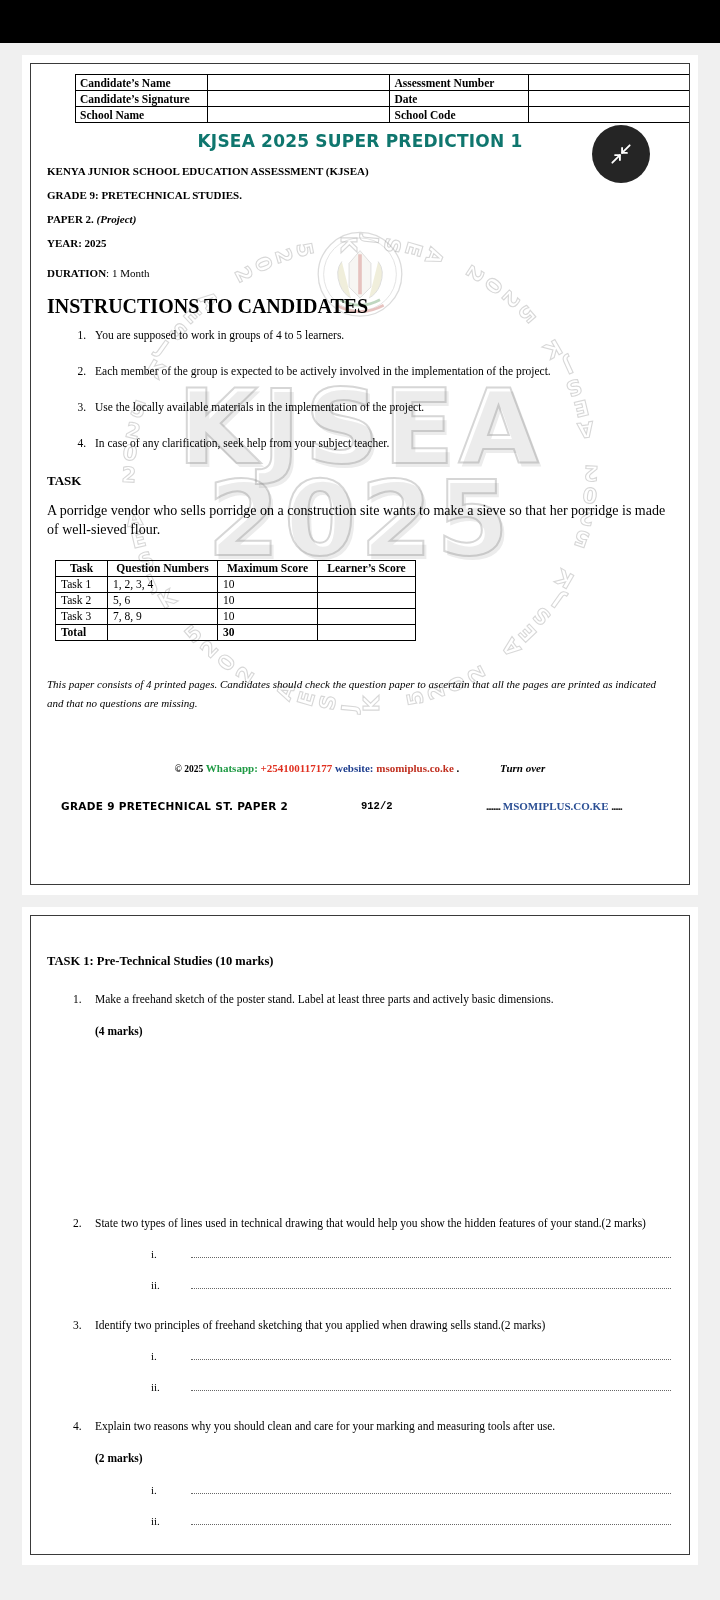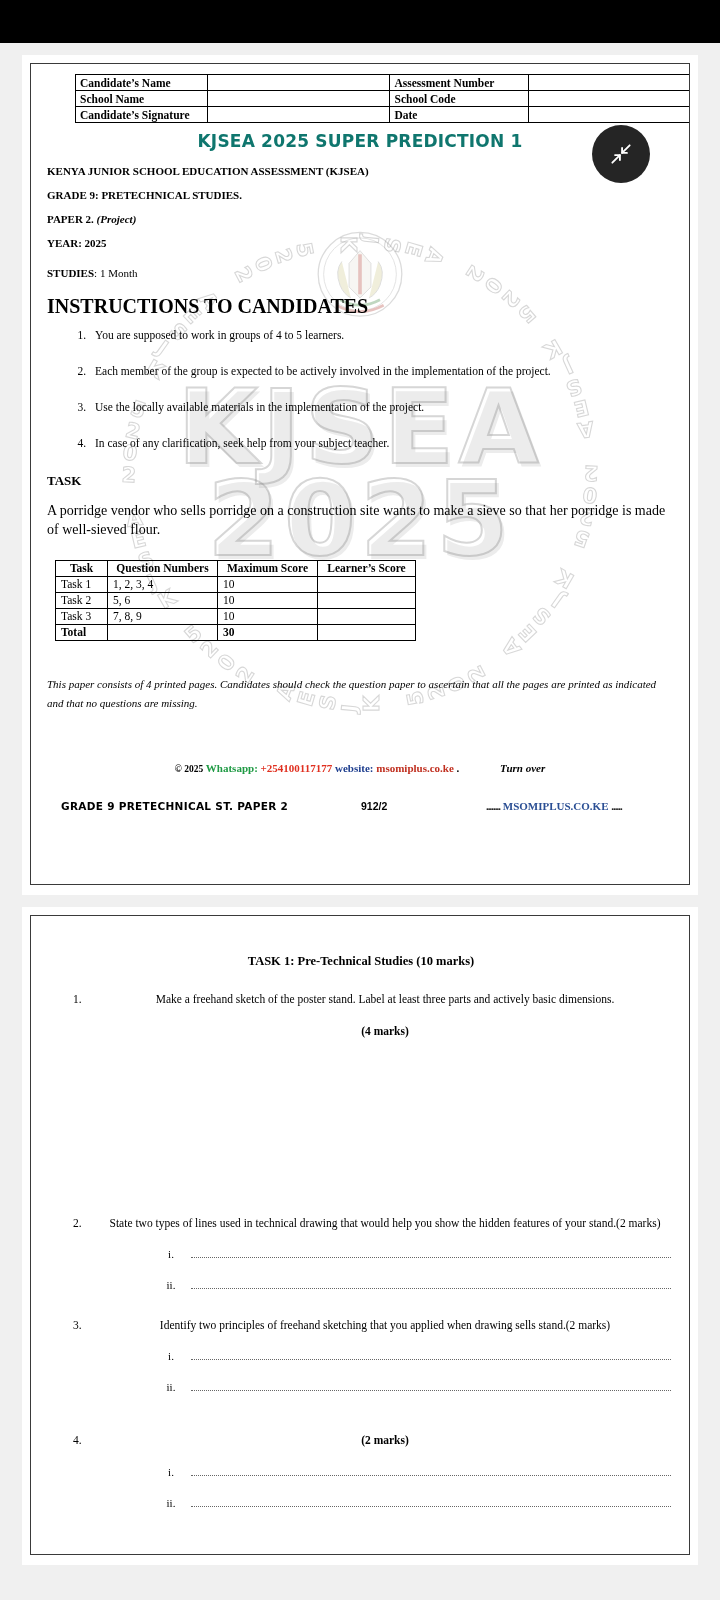--- a/index.html
+++ b/index.html
@@ -22,21 +22,21 @@
     position:relative;
   }
   .page-inner {
     border:1.5px solid #3a3a3a;
     position:relative;
     padding:10px 14px 8px 14px;
     background:#fff;
     overflow:hidden;
   }
   .page1 .page-inner { height:822px; }
-  .page2 .page-inner { height:640px;text-align:center; }
+  .page2 .page-inner { height:640px; }
 
   
   .wm {
     position:absolute; inset:0; pointer-events:none;
     overflow:hidden; z-index:0;
   }
   .wm-center {
     position:absolute; left:50%; top:50%;
     transform:translate(-50%,-50%);
     text-align:center; line-height:0.88;
@@ -129,21 +129,21 @@
   .copyright .turn { font-style:italic; margin-left:38px; }
 
   .footline {
     position:relative; z-index:2; display:flex; align-items:flex-end;
     margin-top:26px; font-size:11px;
   }
   .footline .fl-left {
     font-family:"DejaVu Sans", sans-serif; font-weight:bold;
     font-size:10.5px; letter-spacing:.3px; width:300px; margin-left:16px;
   }
-  .footline .fl-mid { font-family:Liberation Sans, sans-serif; font-weight:bold; font-size:10.5px; width:125px; }
+  .footline .fl-mid { font-family:Liberation Mono, monospace; font-weight:bold; font-size:10.5px; width:125px; }
   .footline .fl-right { font-weight:bold; font-size:11px; }
   .footline .fl-right .dots { color:#222; letter-spacing:-1px; }
   .footline .fl-right .site { color:#2b4f94; }
 
   .pagenum {
     position:absolute; right:-4px; bottom:-22px;
     font-family:"DejaVu Sans", sans-serif;
     font-size:22px; color:#c9c9c9; z-index:5;
   }
 
@@ -268,45 +268,45 @@
 
       <table class="hdr-table">
         <tbody id="hdr-body">
             <tr>
               <td class="c-lbl1">Candidate’s Name</td>
               <td class="c-in1 blank"></td>
               <td class="c-lbl2">Assessment Number</td>
               <td class="c-in2 blank"></td>
             </tr>
             <tr>
+              <td class="c-lbl1">Candidate’s Signature</td>
+              <td class="c-in1 blank"></td>
+              <td class="c-lbl2">Date</td>
+              <td class="c-in2 blank"></td>
+            </tr>
+            <tr>
               <td class="c-lbl1">School Name</td>
               <td class="c-in1 blank"></td>
               <td class="c-lbl2">School Code</td>
               <td class="c-in2 blank"></td>
             </tr>
-            <tr>
-              <td class="c-lbl1">Candidate’s Signature</td>
-              <td class="c-in1 blank"></td>
-              <td class="c-lbl2">Date</td>
-              <td class="c-in2 blank"></td>
-            </tr>
           </tbody>
       </table>
 
       <div class="doc-title">KJSEA 2025 SUPER PREDICTION 1</div>
 
       <div class="meta">KENYA JUNIOR SCHOOL EDUCATION ASSESSMENT (KJSEA)</div>
       <div class="meta">GRADE 9: PRETECHNICAL STUDIES.</div>
       <div class="meta">
         <span>PAPER 2.</span>
         <span class="it">(Project)</span>
       </div>
       <div class="meta">YEAR: 2025</div>
       <div class="meta duration">
-        <span>STUDIES</span><span class="norm">: 1 Month</span>
+        <span>DURATION</span><span class="norm">: 1 Month</span>
       </div>
 
       <div class="h-instr">INSTRUCTIONS TO CANDIDATES</div>
       <ol class="instr" id="instr-list">
           <li>You are supposed to work in groups of 4 to 5 learners.</li>
           <li>Each member of the group is expected to be actively involved in the implementation of the project.</li>
           <li>Use the locally available materials in the implementation of the project.</li>
           <li>In case of any clarification, seek help from your subject teacher.</li>
         </ol>
 
@@ -390,21 +390,21 @@
               <span class="rn">ii.</span>
               <span class="dotrule"></span>
             </div><div class="q-gap"></div></li>
           <li><span class="qn">3.</span><span><span>Identify two </span><b>principles of freehand sketching</b><span> that you applied when drawing sells stand.</span><b>(2 marks)</b></span><div class="sub">
               <span class="rn">i.</span>
               <span class="dotrule"></span>
             </div><div class="sub">
               <span class="rn">ii.</span>
               <span class="dotrule"></span>
             </div><div class="q-gap"></div></li>
-          <li><span class="qn">4.</span><div class="marks-line">(2 marks)</div><div class="sub">
+          <li><span class="qn">4.</span><span><span>Explain </span><b>two reasons why you should clean and care for your marking and measuring tools</b><span> after use.</span></span><div class="marks-line">(2 marks)</div><div class="sub">
               <span class="rn">i.</span>
               <span class="dotrule"></span>
             </div><div class="sub">
               <span class="rn">ii.</span>
               <span class="dotrule"></span>
             </div></li>
         </ol>
 
     </div>
   </div>

